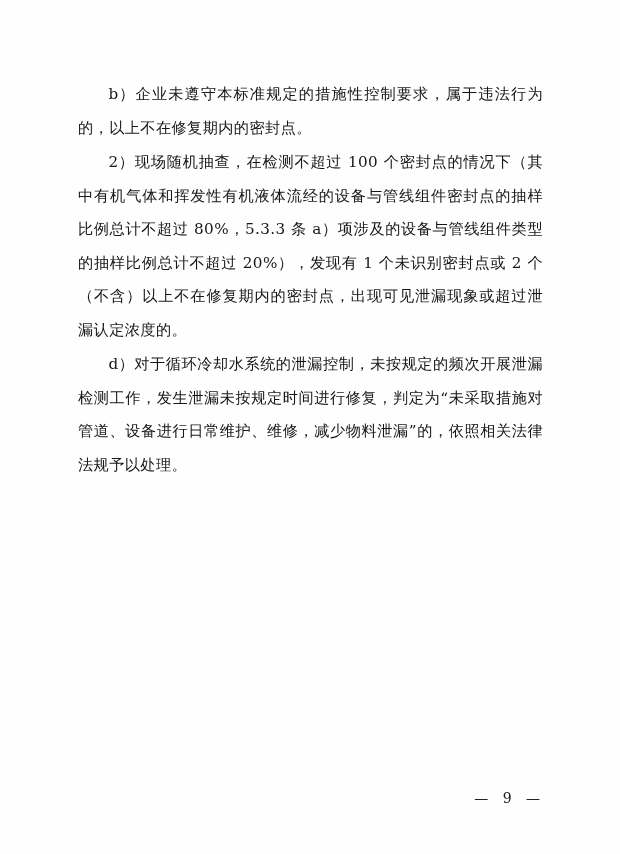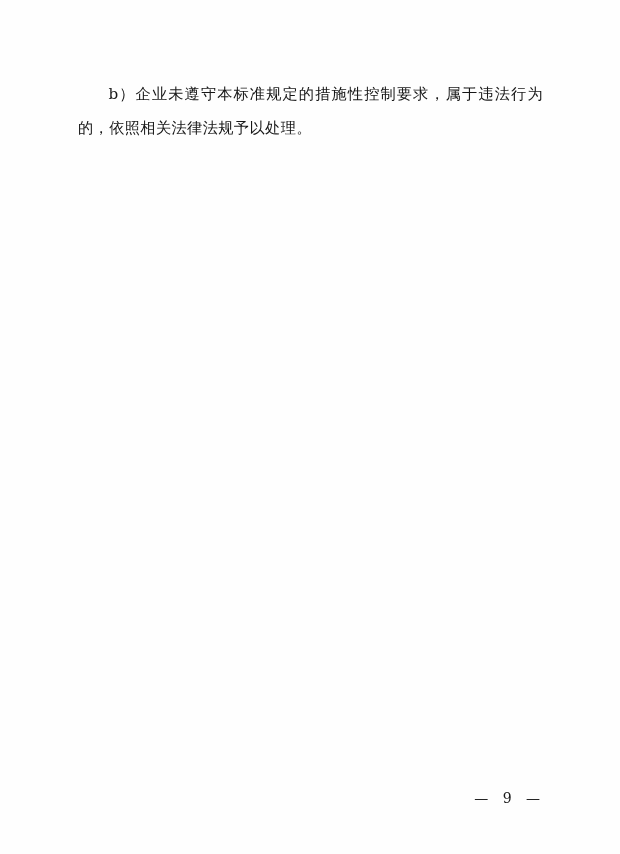--- a/index.html
+++ b/index.html
@@ -62,21 +62,23 @@
     position: absolute;
     right: 78px;
     top: 0;
   }
 </style>
 </head>
 <body>
 
 <div class="page">
   <div class="content">
-    <p class="para">b）企业未遵守本标准规定的措施性控制要求，属于违法行为的，依照相关法律法规予以处理。</p>
+    <p class="para">b）企业未遵守本标准规定的措施性控制要求，属于违法行为的，以上不在修复期内的密封点。</p>
+    <p class="para">2）现场随机抽查，在检测不超过 100 个密封点的情况下（其中有机气体和挥发性有机液体流经的设备与管线组件密封点的抽样比例总计不超过 80%，5.3.3 条 a）项涉及的设备与管线组件类型的抽样比例总计不超过 20%），发现有 1 个未识别密封点或 2 个（不含）以上不在修复期内的密封点，出现可见泄漏现象或超过泄漏认定浓度的。</p>
+    <p class="para">d）对于循环冷却水系统的泄漏控制，未按规定的频次开展泄漏检测工作，发生泄漏未按规定时间进行修复，判定为“未采取措施对管道、设备进行日常维护、维修，减少物料泄漏”的，依照相关法律法规予以处理。</p>
   </div>
 
   <div class="footer">
     <div class="footer-inner">
       <span class="dash">—</span>
       <span class="pg">9</span>
       <span class="dash">—</span>
     </div>
   </div>
 </div>

